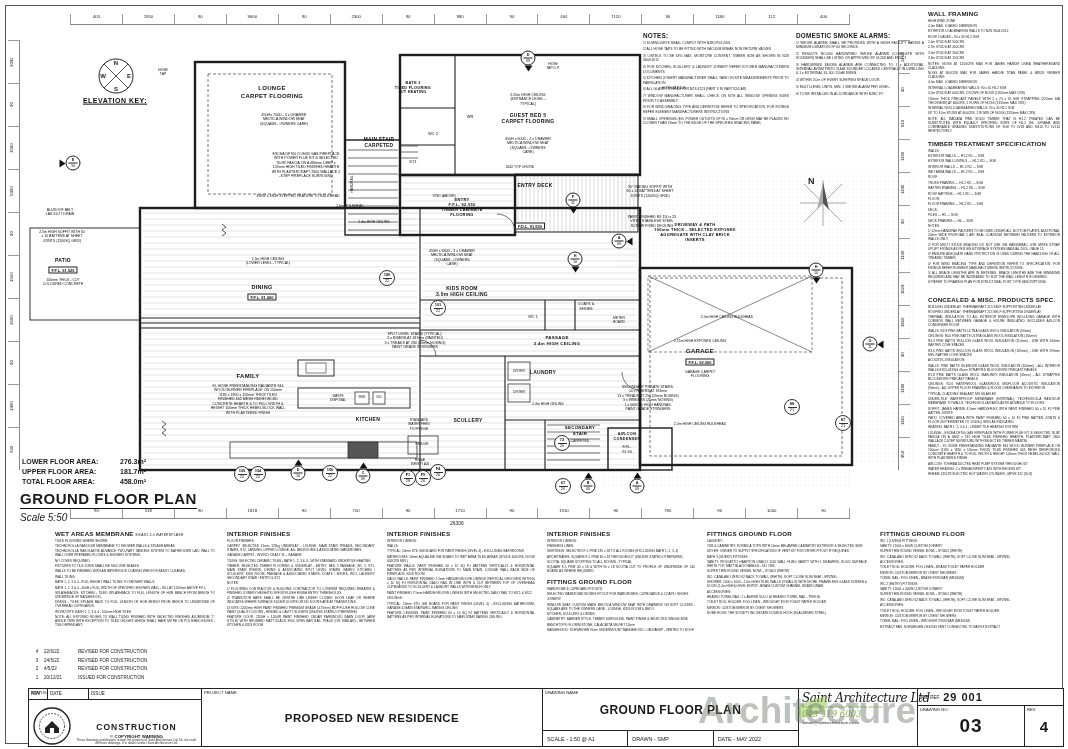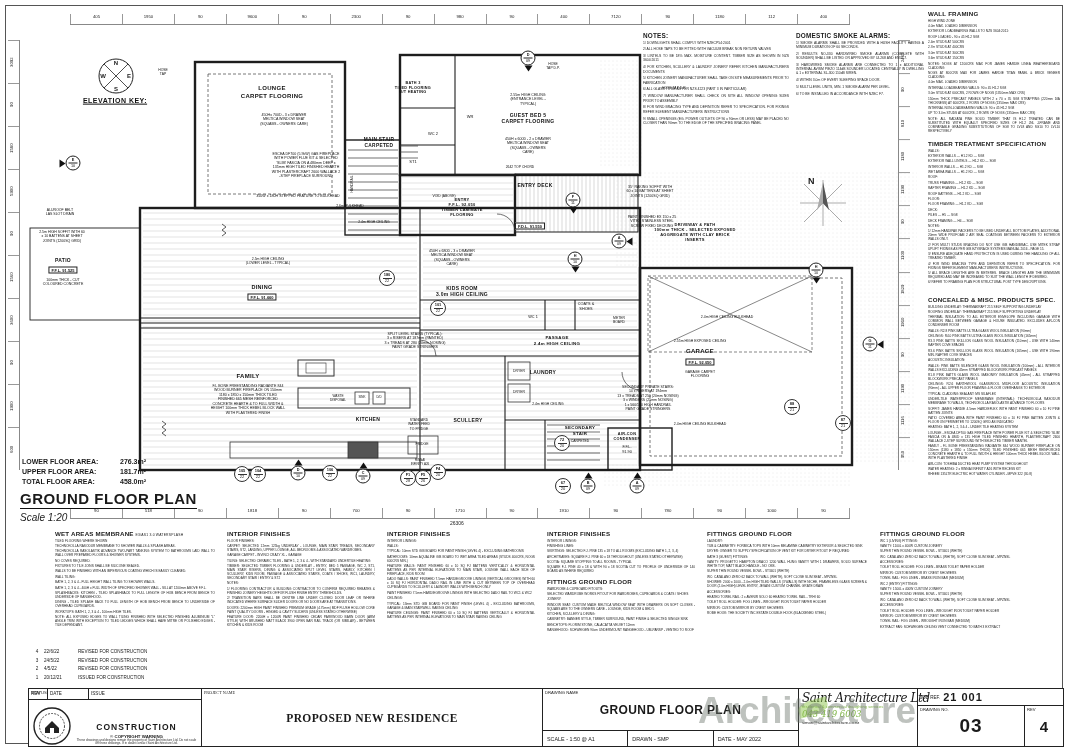--- a/index.html
+++ b/index.html
@@ -66,21 +66,21 @@
   .tb-hdr span{border-right:1px solid #222;padding-left:2px;}
   .tb-hdr span:nth-child(1){width:16px;}
   .tb-hdr span:nth-child(2){width:38px;}
   .tb-hdr span:nth-child(3){flex:1;border-right:none;}
   .tb-body{flex:1;display:flex;align-items:flex-end;}
   .logo{width:40px;height:40px;margin-left:3px;flex:none;}
   .statuscell{flex:1;text-align:center;}
   .statusword{font-size:8.5px;letter-spacing:1px;font-weight:bold;margin-top:2px;}
   .cw{font-size:4.4px;font-weight:bold;margin-top:2px;}
   .cwtxt{font-size:3.1px;line-height:1.2;color:#333;padding:0 3px;}
-  .tb-project{width:340px;display:flex;align-items:center;justify-content:center;font-family:Liberation Serif, serif;}
+  .tb-project{width:340px;display:flex;align-items:center;justify-content:center;}
   .projname{font-size:11.5px;font-weight:bold;letter-spacing:.4px;}
   .tb-drawing{width:255px;display:flex;flex-direction:column;}
   .dn{flex:1;display:flex;align-items:center;justify-content:center;font-size:12px;font-weight:bold;letter-spacing:.4px;}
   .dsub{display:flex;border-top:1px solid #222;height:15px;font-size:5.4px;}
   .dsub span{flex:1;border-right:1px solid #222;display:flex;align-items:center;padding-left:4px;}
   .dsub span:last-child{border-right:none;}
   .tb-co{width:112px;padding:2px 3px;}
   .coname{font-family:"DejaVu Serif",serif;font-style:italic;font-size:12px;white-space:nowrap;letter-spacing:-.4px;}
   .cosub{font-size:4.1px;color:#7cb342;margin-top:-1px;}
   .cophone{font-size:8.5px;color:#7cb342;font-style:italic;font-family:"DejaVu Serif",serif;}
@@ -668,21 +668,21 @@
       <b>UPPER FLOOR AREA:</b>
       <span>181.7m²</span>
     </div>
 
     <div class="area-row">
       <b>TOTAL FLOOR AREA:</b>
       <span>458.0m²</span>
     </div>
   </div>
 <div class="ptitle" style="left:20px;top:490px;">GROUND FLOOR PLAN</div>
-<div class="pscale" style="left:20px;top:512px;">Scale 1:20</div>
+<div class="pscale" style="left:20px;top:512px;">Scale 5:50</div>
 
 <div class="spec" style="left:55px;top:530px;width:160px;">
   <h3><span>WET AREAS MEMBRANE</span> <em>E3/AS1 3.0 WATERSPLASH</em></h3>
   <div>
       <p>TILED FLOORING WHERE SHOWN</p>
       <p>TECHNOKOLLA RASODUR MEMBRANE TO SHOWER WALLS &amp; SPLASH AREAS.</p>
       <p>TECHNOKOLLA RASOLASTIK ADVANCE TWO-PART TANKING SYSTEM TO BATHROOMS LAID WALL TO WALL OVER PREPARED FLOORS &amp; SHOWER SYSTEMS.</p>
       <p>NO COVES REQUIRED.</p>
       <p>FIXTURES TO TILE JOINS SHALL BE SILICONE SEALED.</p>
       <p>WALLS TO BE FINISHED WITH AN IMPERVIOUS COATING WHICH IS EASILY CLEANED.</p>
@@ -854,21 +854,21 @@
   </div>
   <div class="tb-cell tb-co">
     <div class="coname">Saint Architecture Ltd</div>
     <div class="cosub">residential &amp; commercial draughting services</div>
     <div class="cophone">043 419 6003</div>
     <div class="comail">simon@saintarchitecture.co.nz</div>
   </div>
   <div class="tb-cell tb-job">
     <div class="jobrow">
       <span class="jr-lab">JOB REF.</span>
-      <span class="jr-val">21 001</span>
+      <span class="jr-val">29 001</span>
     </div>
     <div class="jobbot">
       <div class="dno">
         <span class="tb-lab">DRAWING NO.</span>
         <b>03</b>
       </div>
       <div class="revno">
         <span class="tb-lab">REV</span>
         <b>4</b>
       </div>

